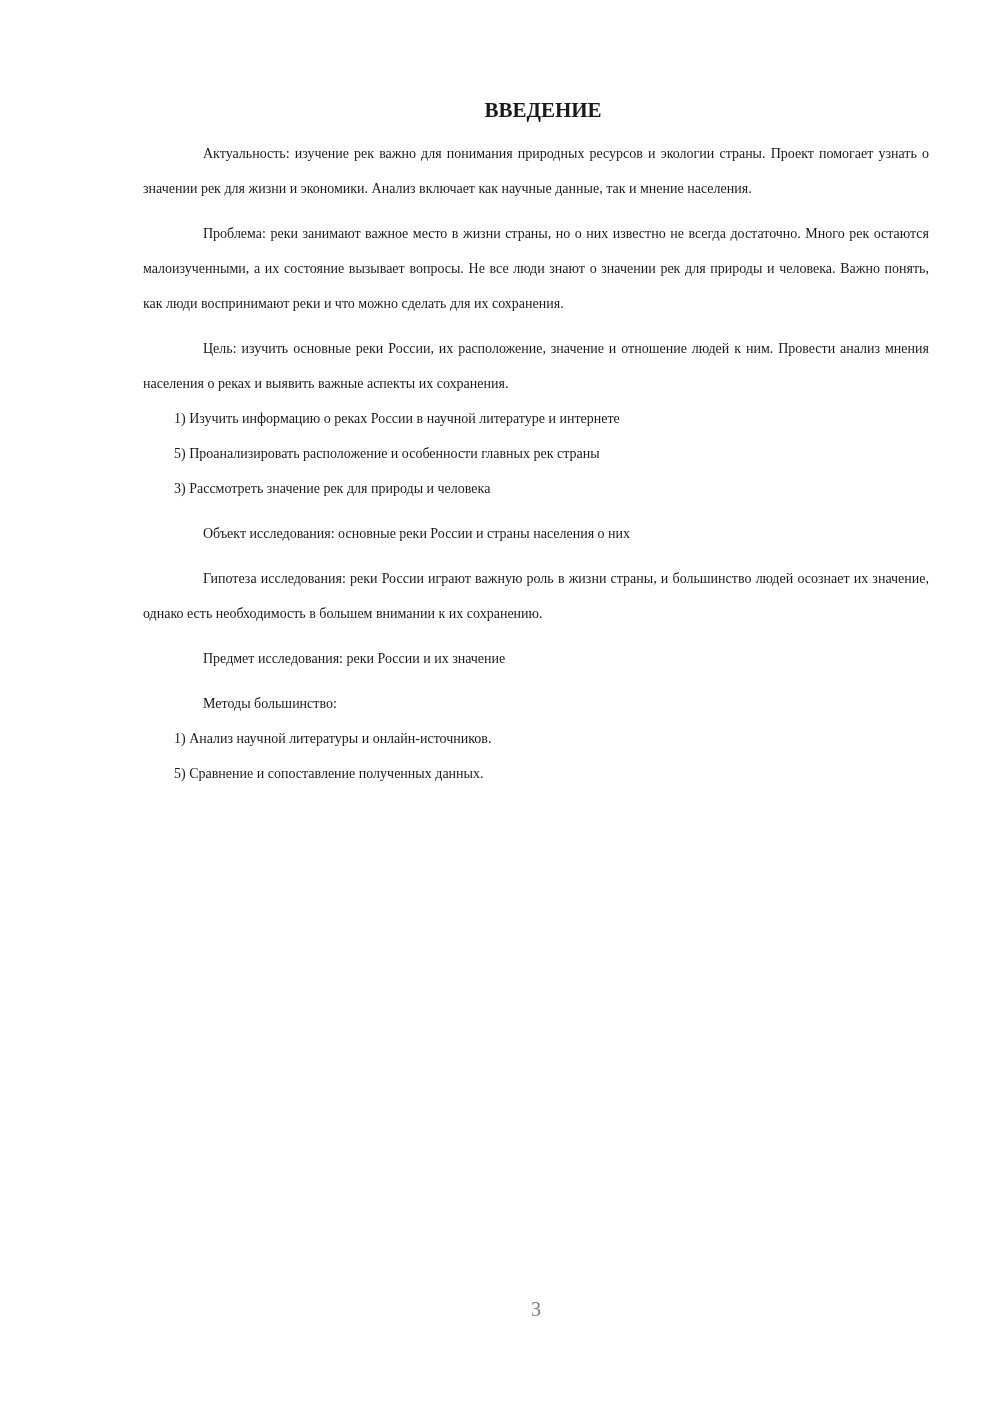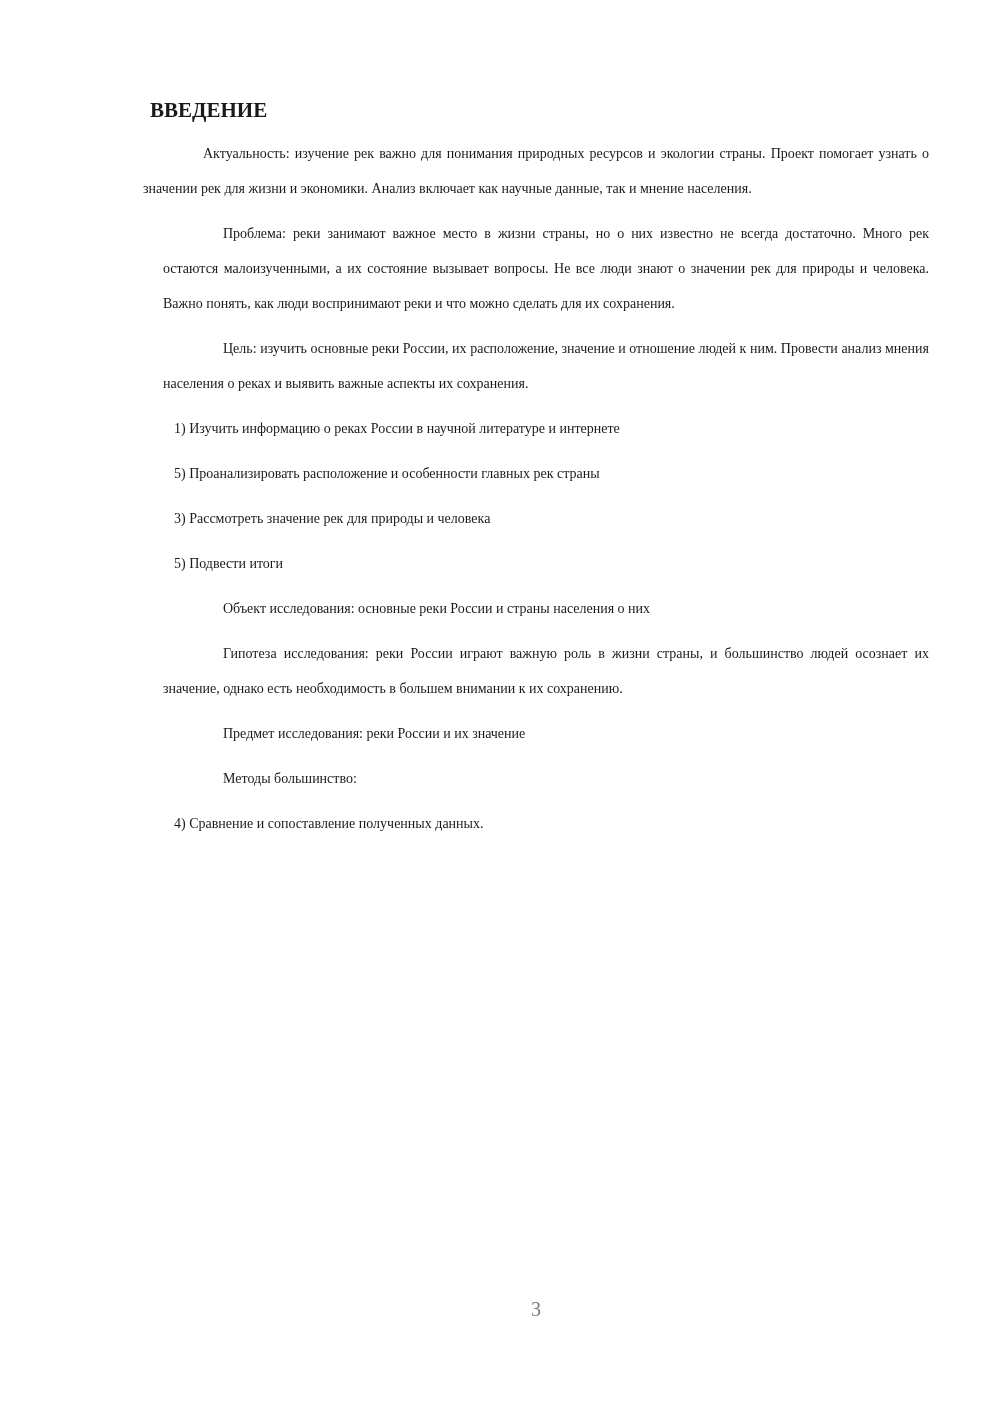--- a/index.html
+++ b/index.html
@@ -15,39 +15,39 @@
       font-family: "Liberation Serif", "DejaVu Serif", serif;
       color: #1a1a1a;
     }
     .page {
       position: absolute;
       left: 143px;
       top: 96px;
       width: 786px;
     }
     .heading {
-      text-align: left;
+      text-align: center;
       font-weight: bold;
       font-size: 21px;
       margin: 0 0 12px 0;
       line-height: 28px;
       padding-left: 0;
       transform: translateX(7px);
     }
     p {
       margin: 0;
       font-size: 14px;
       line-height: 35px;
       text-align: justify;
       text-align-last: left;
     }
     .indent { text-indent: 60px; }
     .list-indent { text-indent: 31px; }
-    .gap { margin-top: 10px; margin-left: 20px; }
-    .gap-sm { margin-top: 10px; }
+    .gap { margin-top: 10px; }
+    .gap-sm { }
     .page-number {
       position: absolute;
       top: 1298px;
       left: 0;
       width: 1072px;
       text-align: center;
       font-size: 20px;
       color: #7a7a7a;
       font-family: "Liberation Serif", serif;
     }
@@ -62,29 +62,29 @@
 
   <p class="indent gap">Проблема: реки занимают важное место в жизни страны, но о них известно не всегда достаточно. Много рек остаются малоизученными, а их состояние вызывает вопросы. Не все люди знают о значении рек для природы и человека. Важно понять, как люди воспринимают реки и что можно сделать для их сохранения.</p>
 
   <p class="indent gap">Цель: изучить основные реки России, их расположение, значение и отношение людей к ним. Провести анализ мнения населения о реках и выявить важные аспекты их сохранения.</p>
 
 
   <div>
     <p class="list-indent gap-sm">1) Изучить информацию о реках России в научной литературе и интернете</p>
     <p class="list-indent gap-sm">5) Проанализировать расположение и особенности главных рек страны</p>
     <p class="list-indent gap-sm">3) Рассмотреть значение рек для природы и человека</p>
-    <p class="list-indent gap-sm">5) Подвести итоги</p>
   </div>
 
   <p class="indent gap">Объект исследования: основные реки России и страны населения о них</p>
 
   <p class="indent gap">Гипотеза исследования: реки России играют важную роль в жизни страны, и большинство людей осознает их значение, однако есть необходимость в большем внимании к их сохранению.</p>
 
   <p class="indent gap">Предмет исследования: реки России и их значение</p>
 
   <p class="indent gap">Методы большинство:</p>
 
   <div>
-    <p class="list-indent gap-sm">4) Сравнение и сопоставление полученных данных.</p>
+    <p class="list-indent gap-sm">1) Анализ научной литературы и онлайн-источников.</p>
+    <p class="list-indent gap-sm">5) Сравнение и сопоставление полученных данных.</p>
   </div>
 </div>
 
 <div class="page-number">3</div>
 
 </body></html>

